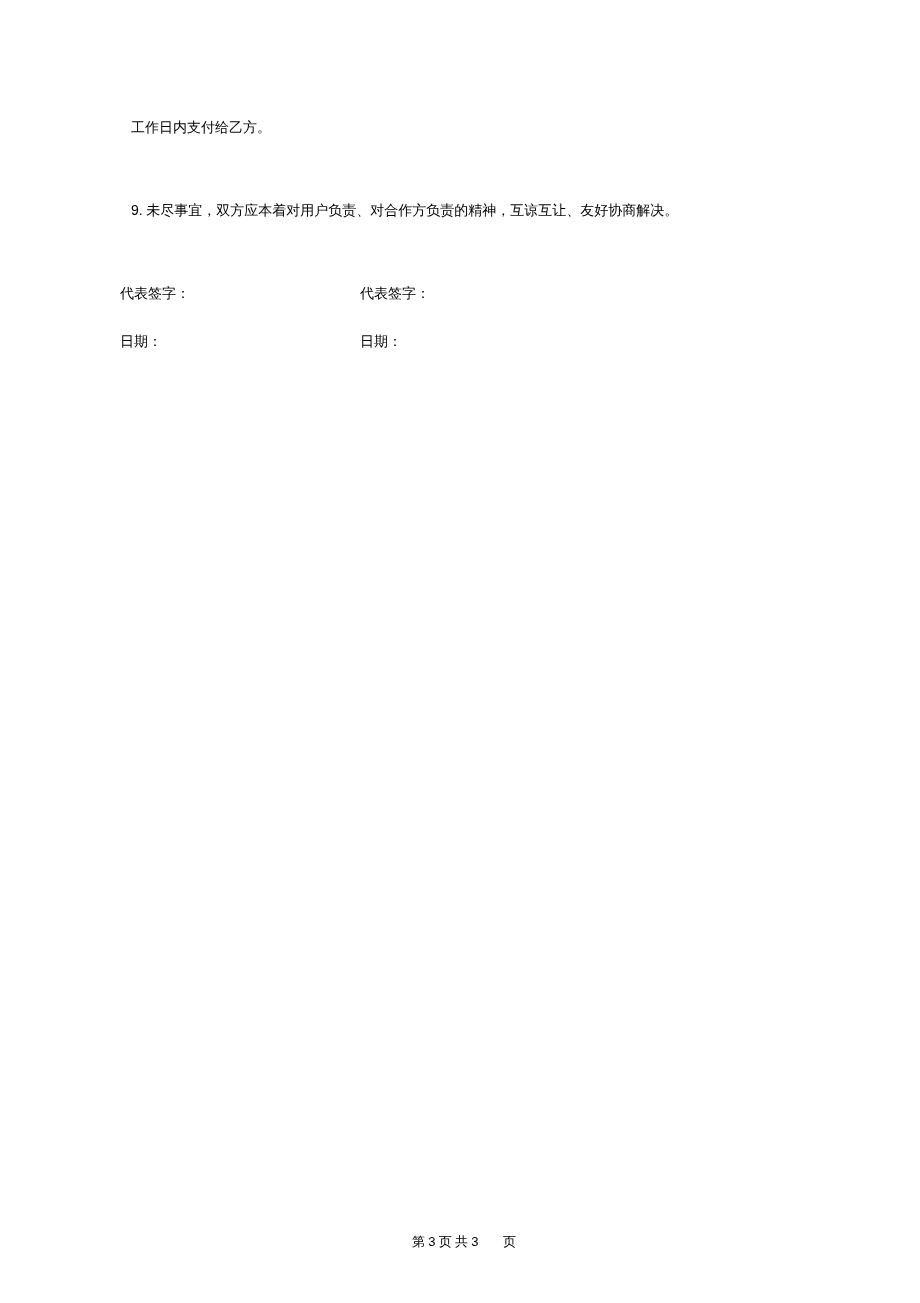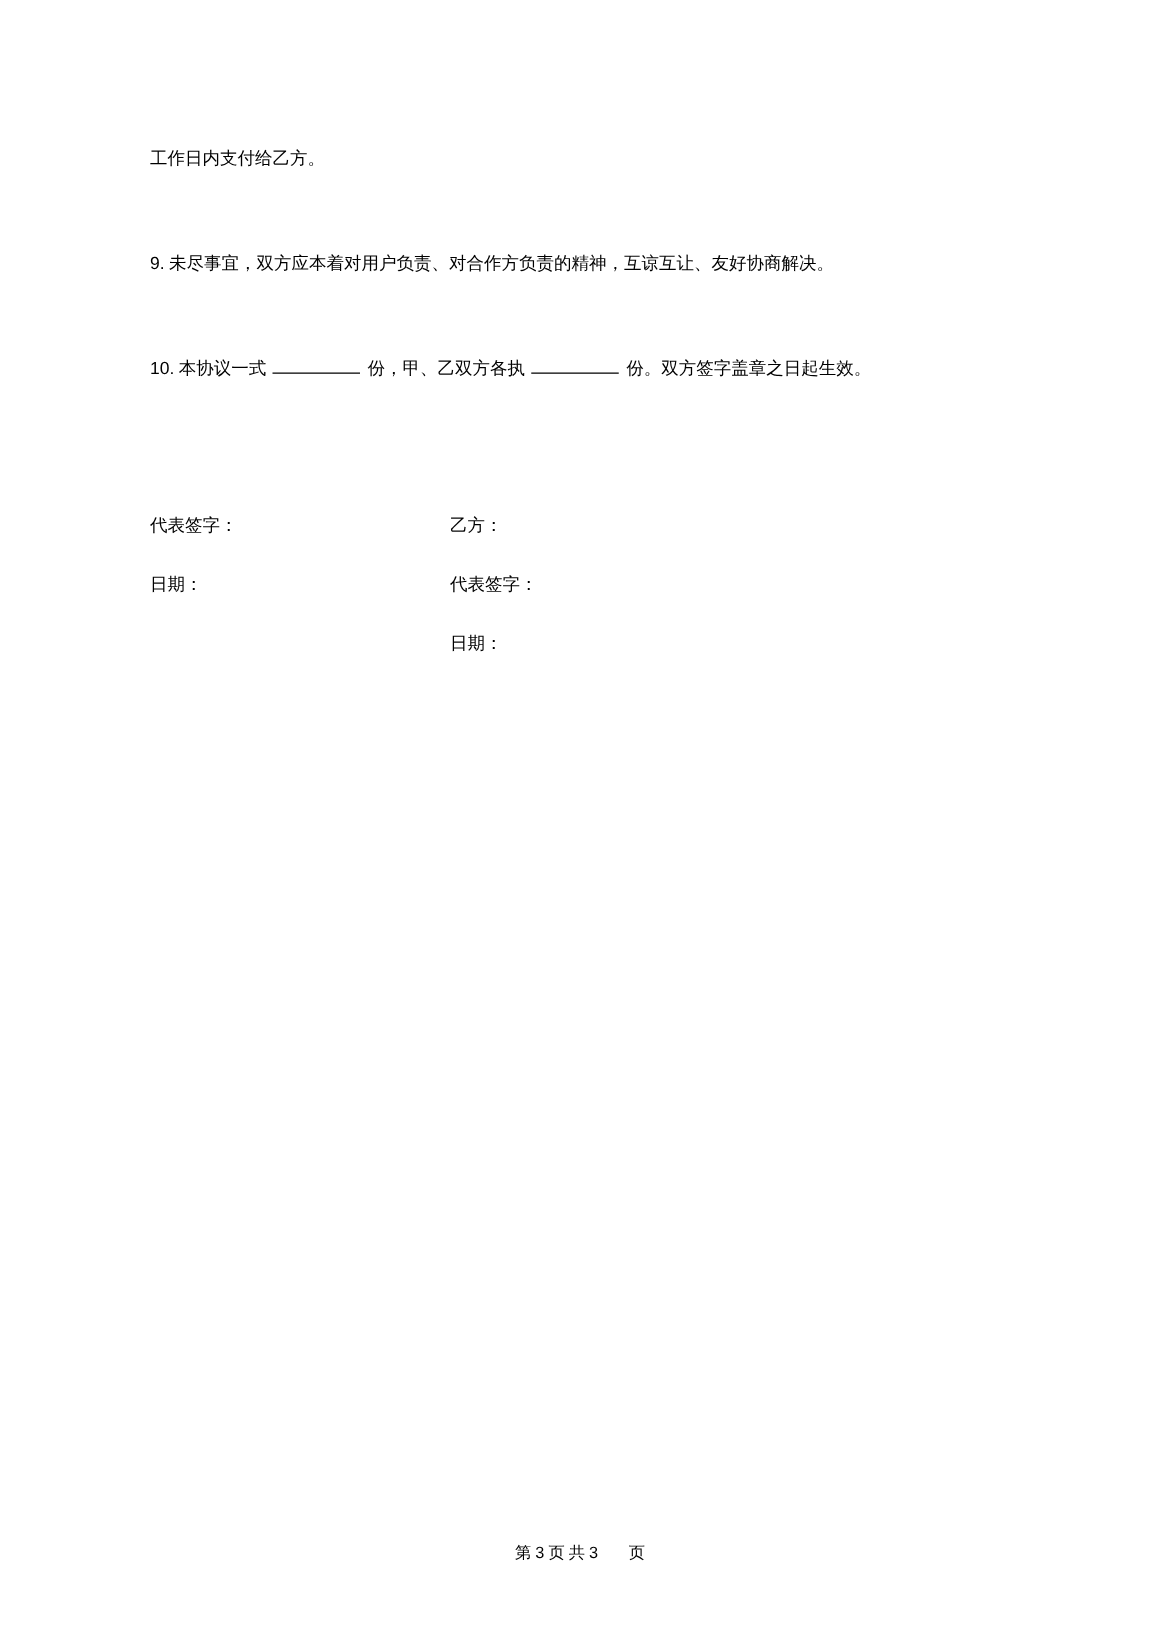--- a/index.html
+++ b/index.html
@@ -11,20 +11,21 @@
       font-size: 14px;
       color: #000000;
       position: relative;
     }
     .content {
       padding: 115px 120px 0 120px;
       line-height: 1.8;
     }
     .para {
       margin-bottom: 58px;
+      margin-left: 11px;
     }
     .para-last {
       margin-bottom: 100px;
     }
     .blank {
       display: inline-block;
       border-bottom: 1px solid #000;
       min-width: 70px;
       height: 1.2em;
       vertical-align: baseline;
@@ -61,31 +62,27 @@
 <div class="content">
 
   <div class="para">
     <span>工作日内支付给乙方。</span>
   </div>
 
   <div class="para">
     <span class="num">9.</span><span> 未尽事宜，双方应本着对用户负责、对合作方负责的精神，互谅互让、友好协商解决。</span>
   </div>
 
-  <div class="para para-last">
-    <span class="num">10.</span><span> 本协议一式 </span><span class="blank"></span><span> 份，甲、乙双方各执 </span><span class="blank"></span><span> 份。双方签字盖章之日起生效。</span>
-  </div>
 
   <div class="sig-block">
     <div class="sig-col">
       <div class="sig-row">代表签字：</div>
       <div class="sig-row">日期：</div>
     </div>
     <div class="sig-col">
-      <div class="sig-row">乙方：</div>
       <div class="sig-row">代表签字：</div>
       <div class="sig-row">日期：</div>
     </div>
   </div>
 
 </div>
 
 <div class="footer">
   <span>第</span>
   <span class="num">3</span>

